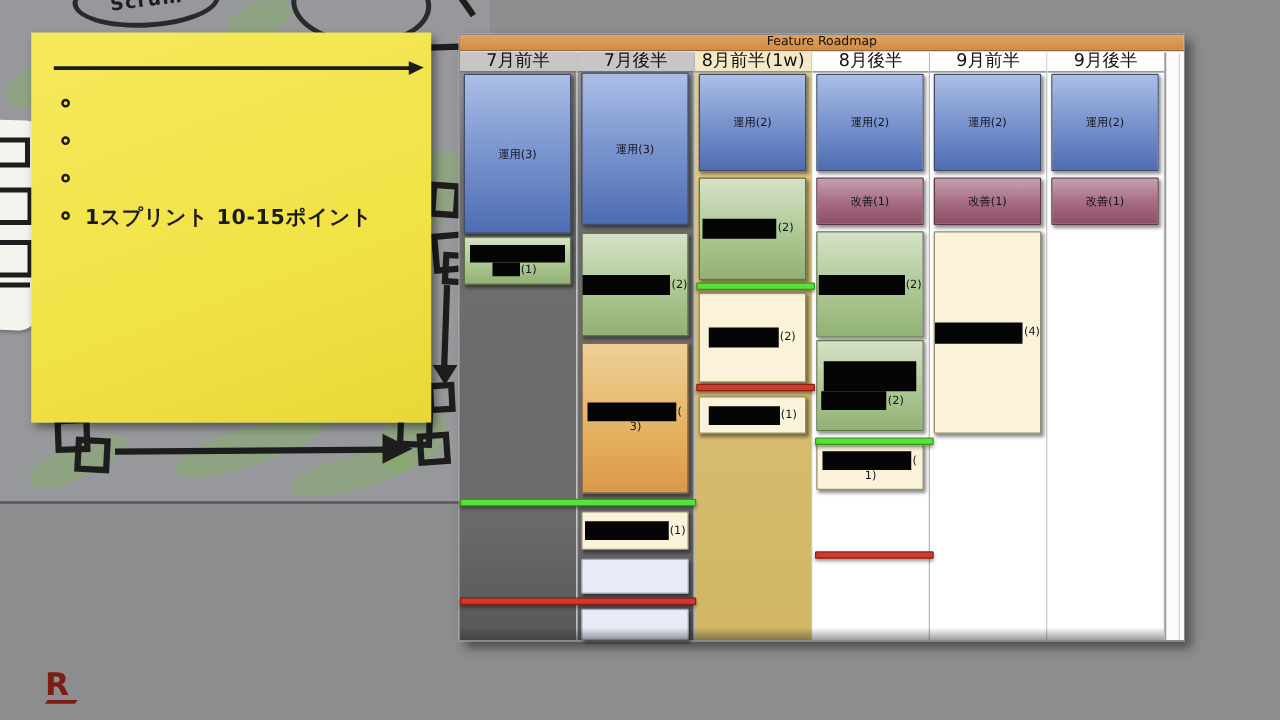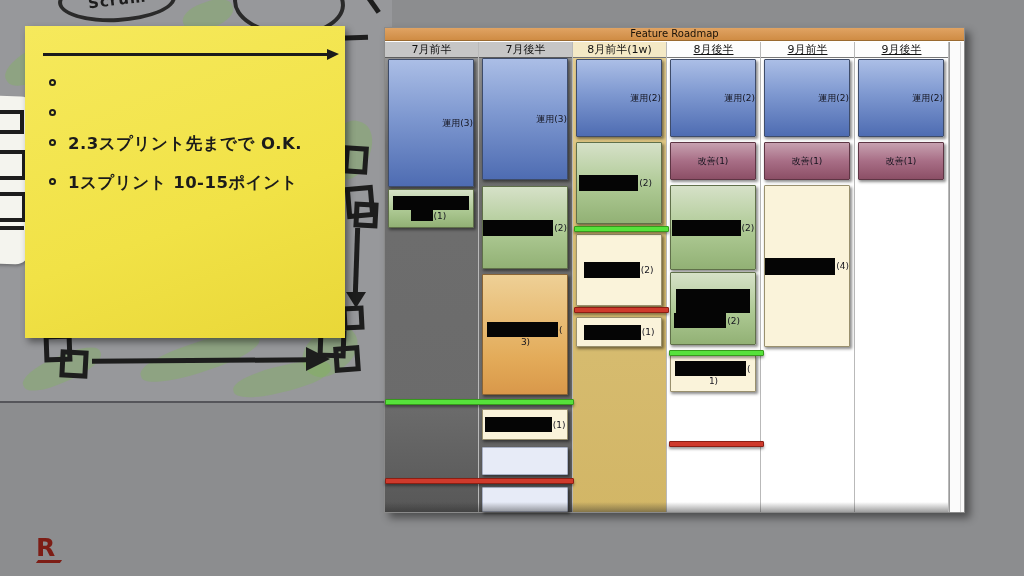--- a/index.html
+++ b/index.html
@@ -24,42 +24,42 @@
           background:linear-gradient(160deg,#f6e95c 0%,#f1e246 60%,#e9d738 100%);
           box-shadow:3px 4px 7px rgba(0,0,0,.45); padding:20px 14px 0 18px; color:#1b1b1b; }
   .note-title { font-size:20px; font-weight:bold; letter-spacing:1px; white-space:nowrap; }
   .note-underline { margin-top:7px; width:292px; height:3px; background:#1b1b1b; position:relative; }
   .note-underline .tip { position:absolute; right:-4px; top:-4px; width:0; height:0; border-left:12px solid #1b1b1b; border-top:5px solid transparent; border-bottom:6px solid transparent; }
   .note-bullet { display:flex; align-items:flex-start; margin-top:17px; font-size:16.5px; font-weight:600; letter-spacing:.5px; white-space:nowrap; }
   .note-bullet .circ { flex:0 0 auto; width:7px; height:7px; border:2px solid #1b1b1b; border-radius:50%; margin:6px 12px 0 6px; }
   .note-cont { margin:2px 0 0 52px; font-size:16.5px; font-weight:600; letter-spacing:.5px; }
 
   
-  .win { position:absolute; left:384px; top:27px; width:581px; height:486px; background:#fff; z-index:2;
+  .win { position:absolute; left:367px; top:27px; width:581px; height:486px; background:#fff; z-index:2;
          border:1px solid #8a8a8a; box-shadow:5px 5px 8px rgba(0,0,0,.45); }
   .win-titlebar { height:13px; background:linear-gradient(180deg,#e0a363,#cf8c44); border-bottom:1px solid #9a6a30;
                   font-size:10px; line-height:12px; text-align:center; color:#1a1208; font-weight:500; }
   .cols { position:absolute; left:0; top:14px; right:0; bottom:0; display:flex; }
   .col { width:94px; flex:0 0 94px; position:relative; border-right:1px solid #b9b9b9; }
-  .col-header { height:16px; font-size:11px; line-height:15px; text-align:center; color:#111; border-bottom:1px solid #777; font-weight:500; }
+  .col-header { height:16px; font-size:14px; line-height:15px; text-align:center; color:#111; border-bottom:1px solid #777; font-weight:500; }
   .col-body { position:absolute; left:0; top:16px; right:0; bottom:0; }
   .col-past { background:linear-gradient(180deg,#9a9a9a 0%,#6e6e6e 22%,#6b6b6b 78%,#575757 100%); }
   .col-past .col-header { background:#c6c6c6; border-bottom-color:#5d5d5d; }
   .col-now { background:linear-gradient(180deg,#e6d093 0%,#d9bf75 40%,#d2b666 100%); }
   .col-now .col-header { background:#f4e9c6; }
   .col-future { background:#ffffff; }
-  .col-future .col-header { background:#fdfdfd;text-decoration:underline; }
+  .col-future .col-header { background:#fdfdfd; }
   .bottom-shade { position:absolute; left:0; right:16px; bottom:0; height:10px; background:linear-gradient(180deg,rgba(40,40,40,0),rgba(40,40,40,.45)); pointer-events:none; }
   .scrollstrip { flex:1; background:#fbfbfb; border-left:1px solid #9a9a9a; position:relative; }
   .scrollstrip .rail { position:absolute; right:3px; top:0; bottom:0; width:1px; background:#d8d8d8; }
 
   
   .card { position:absolute; left:3px; right:4px; border-radius:1px; box-shadow:1.5px 2px 3px rgba(0,0,0,.45);
           display:flex; align-items:center; justify-content:center; font-size:9px; color:#14141e; }
-  .card.ops { background:linear-gradient(180deg,#abbee6 0%,#7e98d0 45%,#4e6cb2 100%); border:1px solid #3e4c6a;justify-content:flex-end; }
+  .card.ops { background:linear-gradient(180deg,#abbee6 0%,#7e98d0 45%,#4e6cb2 100%); border:1px solid #3e4c6a; }
   .card.improve { background:linear-gradient(180deg,#c7a1b0 0%,#a86e86 50%,#8c4f66 100%); border:1px solid #5e3544; }
   .card.green { background:linear-gradient(180deg,#d6e1c8 0%,#adc993 55%,#92b175 100%); border:1px solid #60704a; }
   .card.orange { background:linear-gradient(180deg,#eed096 0%,#e3ab59 70%,#d9984a 100%); border:1px solid #8a6535; }
   .card.cream { background:#faf3da; border:1px solid #99906e; }
   .card.empty { background:#e7ebf7; border:1px solid #a9b1c6; }
   .card.stack { flex-direction:column; justify-content:center; }
   .bar { display:inline-block; background:#050505; }
   .rrow { display:flex; align-items:center; justify-content:center; width:100%; }
   .sfx { font-size:9px; color:#14141e; margin-left:1px; white-space:nowrap; }
 
@@ -119,21 +119,20 @@
       <span class="tip"></span>
     </div>
   <div class="note-bullet">
       <span class="circ"></span>
     </div>
   <div class="note-bullet">
       <span class="circ"></span>
     </div>
   <div class="note-bullet">
       <span class="circ"></span>
-      <span>2.3スプリント先までで O.K.</span>
     </div>
   <div class="note-bullet">
       <span class="circ"></span>
       <span>1スプリント 10-15ポイント</span>
     </div>
 </div>
 
 <div class="win">
   <div class="win-titlebar"><span>Feature Roadmap</span></div>
   <div class="cols">

